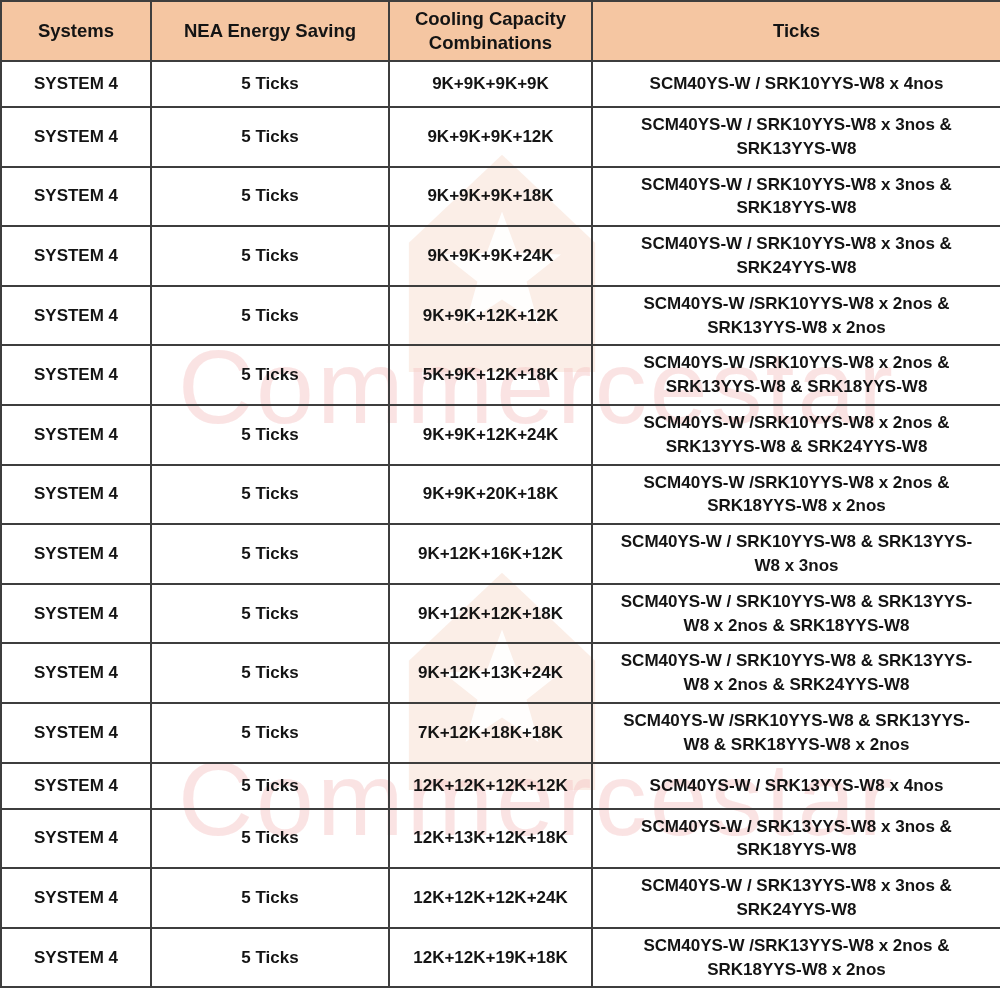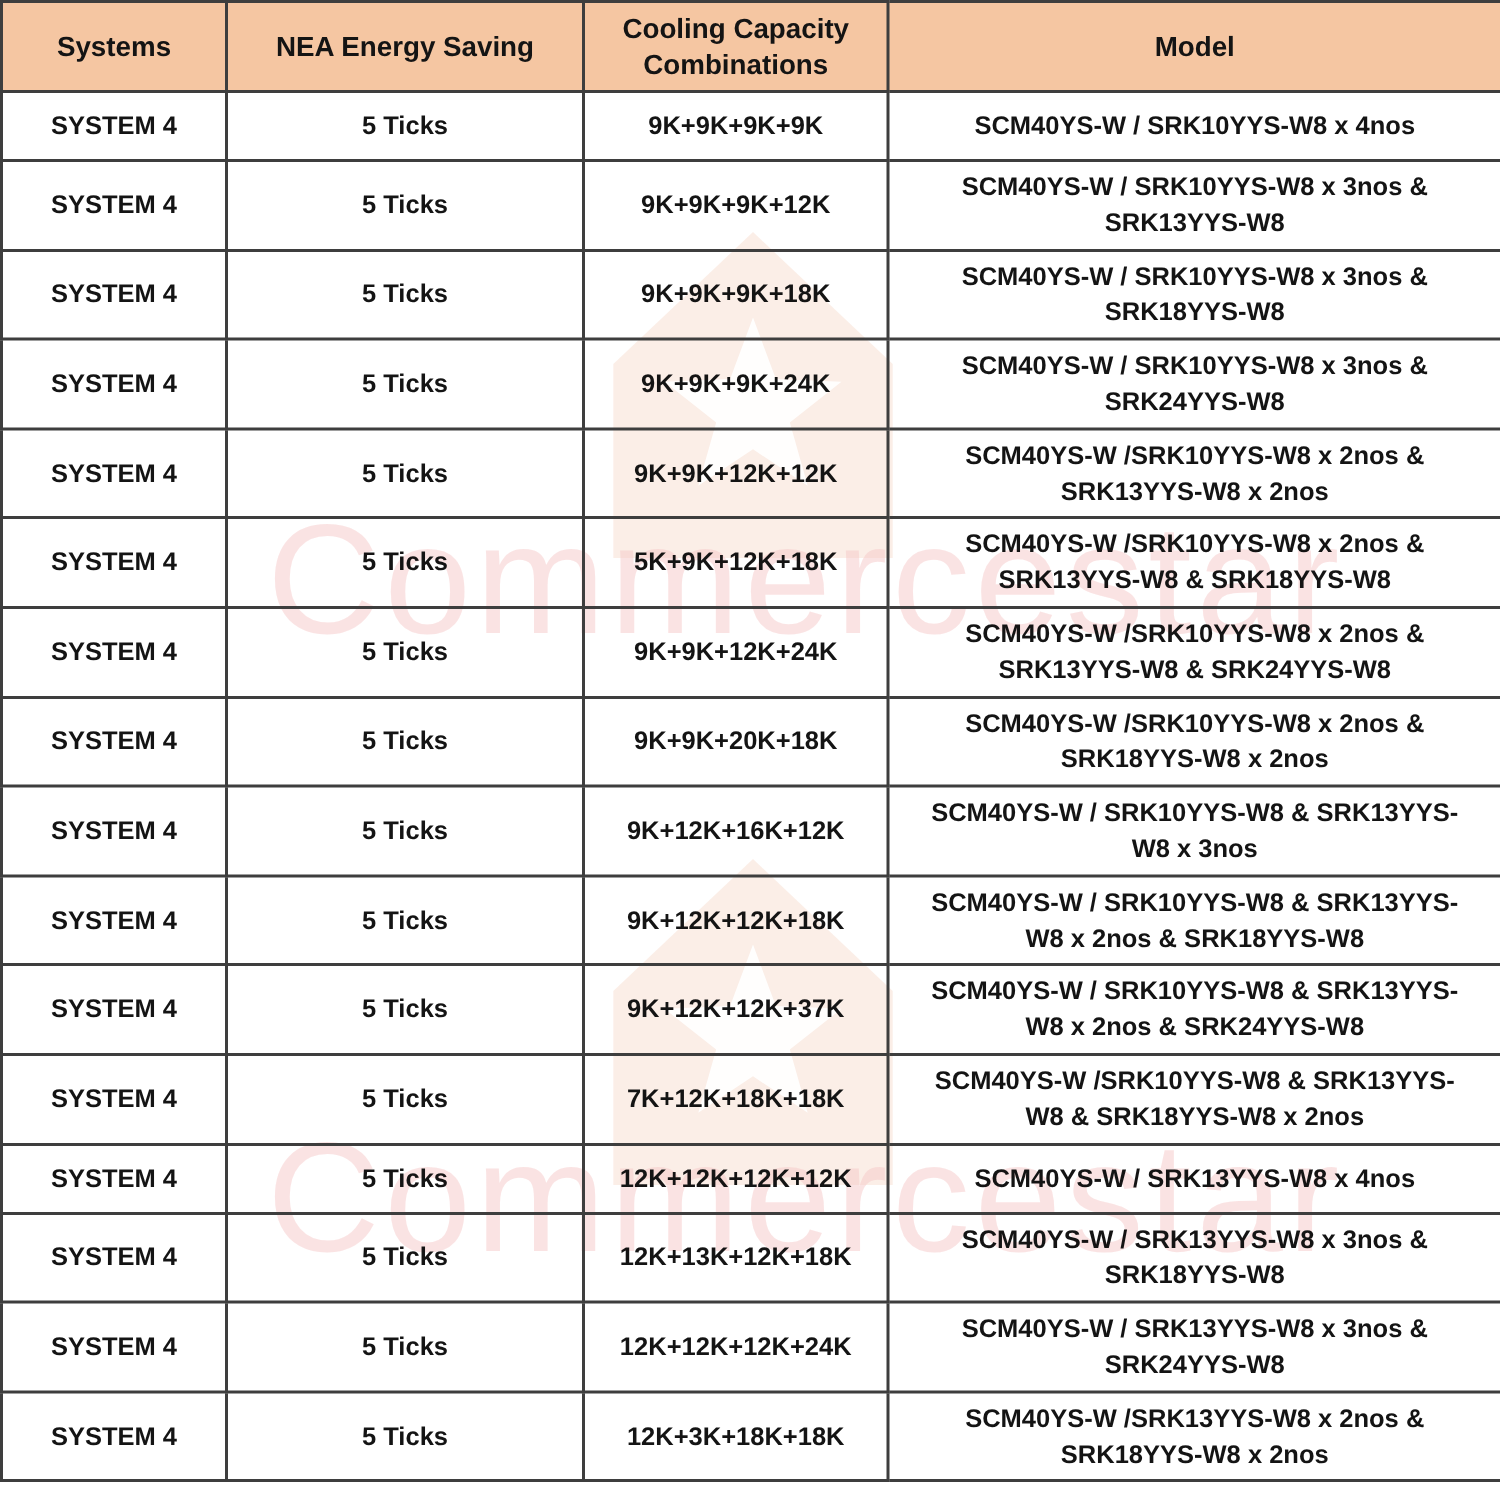--- a/index.html
+++ b/index.html
@@ -72,21 +72,21 @@
       <col style="width:150px">
       <col style="width:238px">
       <col style="width:203px">
       <col style="width:409px">
     </colgroup>
     <thead>
       <tr>
         <th>Systems</th>
         <th>NEA Energy Saving</th>
         <th>Cooling Capacity Combinations</th>
-        <th>Model</th>
+        <th>Ticks</th>
       </tr>
     </thead>
     <tbody id="table-body">
         <tr>
     <td class="c-sys">SYSTEM 4</td>
     <td class="c-ticks">5 Ticks</td>
     <td class="c-combo">9K+9K+9K+9K</td>
     <td class="c-model">SCM40YS-W / SRK10YYS-W8 x 4nos</td>
   </tr>
         <tr>
@@ -139,21 +139,21 @@
   </tr>
         <tr>
     <td class="c-sys">SYSTEM 4</td>
     <td class="c-ticks">5 Ticks</td>
     <td class="c-combo">9K+12K+12K+18K</td>
     <td class="c-model">SCM40YS-W / SRK10YYS-W8 &amp; SRK13YYS-W8 x 2nos &amp; SRK18YYS-W8</td>
   </tr>
         <tr>
     <td class="c-sys">SYSTEM 4</td>
     <td class="c-ticks">5 Ticks</td>
-    <td class="c-combo">9K+12K+12K+37K</td>
+    <td class="c-combo">9K+12K+13K+24K</td>
     <td class="c-model">SCM40YS-W / SRK10YYS-W8 &amp; SRK13YYS-W8 x 2nos &amp; SRK24YYS-W8</td>
   </tr>
         <tr>
     <td class="c-sys">SYSTEM 4</td>
     <td class="c-ticks">5 Ticks</td>
     <td class="c-combo">7K+12K+18K+18K</td>
     <td class="c-model">SCM40YS-W /SRK10YYS-W8 &amp; SRK13YYS-W8 &amp; SRK18YYS-W8 x 2nos</td>
   </tr>
         <tr>
     <td class="c-sys">SYSTEM 4</td>
@@ -169,19 +169,19 @@
   </tr>
         <tr>
     <td class="c-sys">SYSTEM 4</td>
     <td class="c-ticks">5 Ticks</td>
     <td class="c-combo">12K+12K+12K+24K</td>
     <td class="c-model">SCM40YS-W / SRK13YYS-W8 x 3nos &amp; SRK24YYS-W8</td>
   </tr>
         <tr>
     <td class="c-sys">SYSTEM 4</td>
     <td class="c-ticks">5 Ticks</td>
-    <td class="c-combo">12K+3K+18K+18K</td>
+    <td class="c-combo">12K+12K+19K+18K</td>
     <td class="c-model">SCM40YS-W /SRK13YYS-W8 x 2nos &amp; SRK18YYS-W8 x 2nos</td>
   </tr>
       </tbody>
   </table>
 
 </div>
 
 </body></html>

